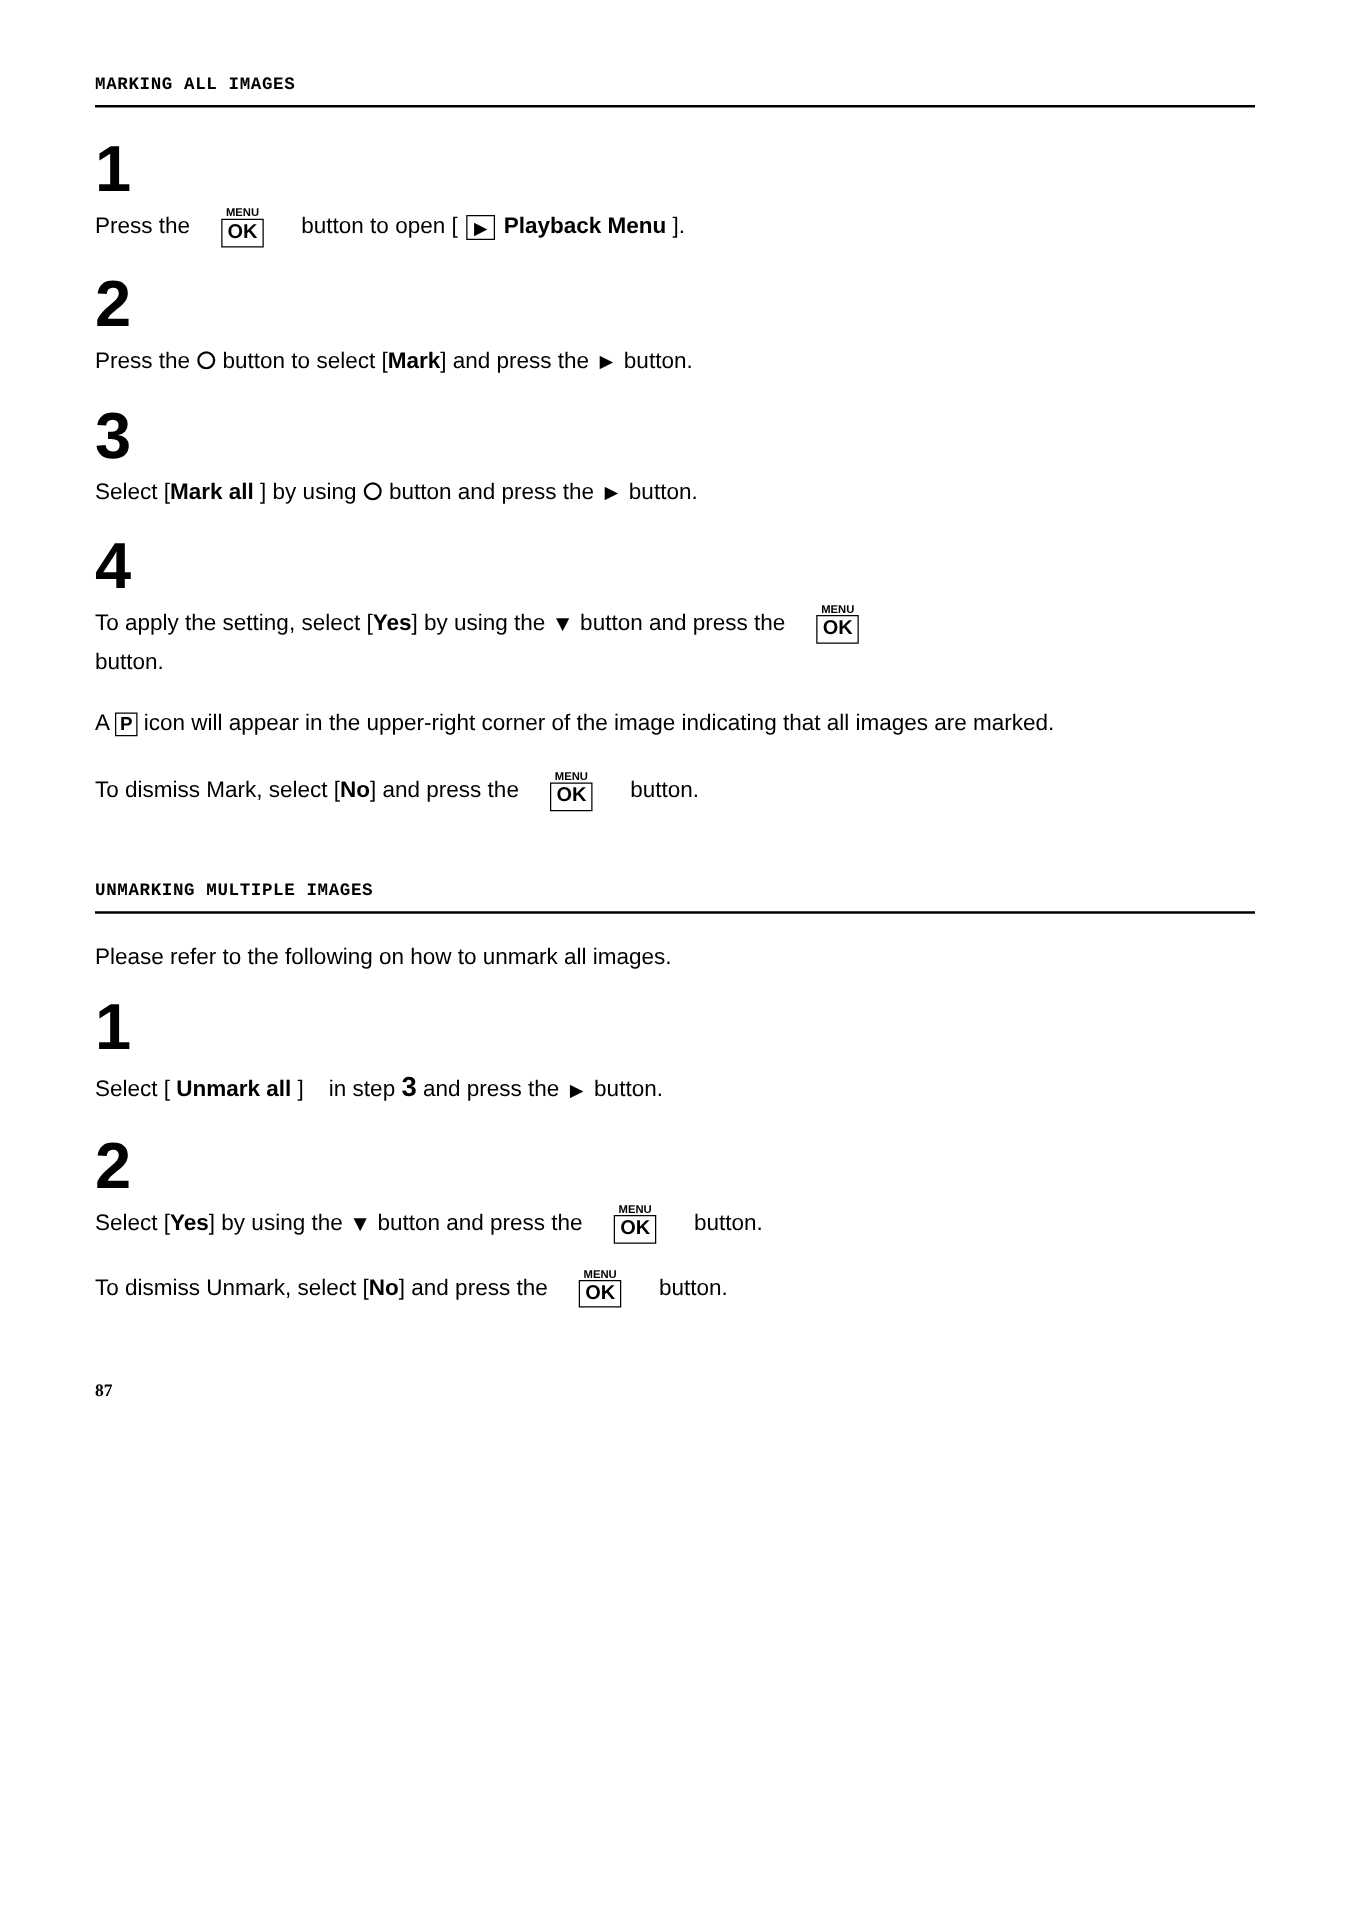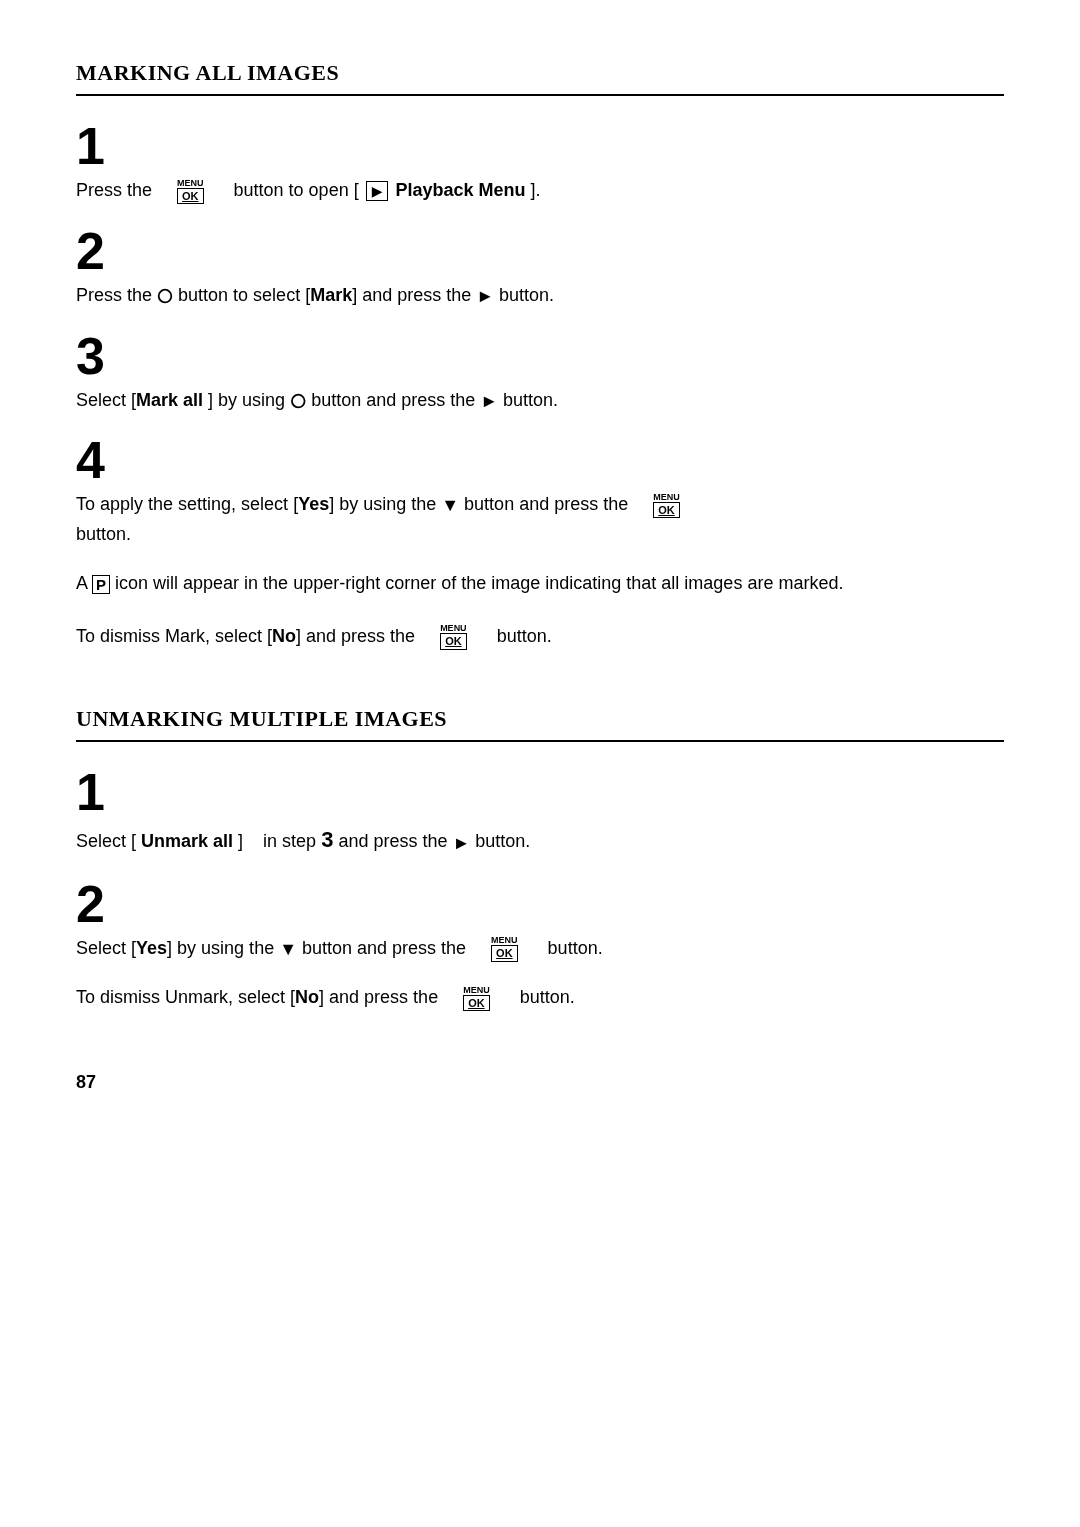--- a/index.html
+++ b/index.html
@@ -17,23 +17,23 @@
       min-height: 1527px;
       padding: 60px 76px 60px 76px;
     }
 
     .page-content {
       max-width: 928px;
     }
 
     
     .section-heading {
-      font-size: 22px;
-      font-weight: bold;
-      font-family: Liberation Serif, serif;
+      font-size: 14px;
+      font-weight: bold;
+      font-family: Liberation Mono, monospace;
       border-bottom: 2px solid #000;
       padding-bottom: 8px;
       margin-bottom: 24px;
       letter-spacing: 0.5px;
     }
 
     
     .step-number {
       font-size: 52px;
       font-weight: 900;
@@ -109,22 +109,22 @@
 
     .dismiss-text {
       font-size: 18px;
       line-height: 1.6;
       font-family: Arial, Helvetica, sans-serif;
       margin-top: 16px;
       margin-bottom: 8px;
     }
 
     .page-number {
-      font-size: 18px;
-      font-family: Liberation Sans, sans-serif;
+      font-size: 14px;
+      font-family: Liberation Serif, serif;
       font-weight: bold;
       margin-top: 60px;
     }
 
     .section-two {
       margin-top: 50px;
     }
 
     .intro-text {
       font-size: 18px;
@@ -141,27 +141,26 @@
       position: relative;
       margin: 0 20px;
     }
     .btn-menu-ok .top {
       font-size: 9px;
       display: block;
       text-align: center;
       line-height: 1;
     }
     .btn-menu-ok .bottom {
-      font-size: 11px;
+      font-size: 16px;
       display: block;
       border: 1.5px solid #000;
       padding: 0 4px;
       text-align: center;
       line-height: 1.3;
-      text-decoration: underline;
     }
 
     .step3-bold {
       font-size: 22px;
       font-weight: 900;
       font-family: Arial, Helvetica, sans-serif;
     }
   </style>
 </head>
 <body>
@@ -207,20 +206,21 @@
     </div>
 
     <div class="dismiss-text">
       To dismiss Mark, select [<strong>No</strong>] and press the <span class="btn-menu-ok"><span class="top">MENU</span><span class="bottom">OK</span></span>&nbsp; button.
     </div>
   </div>
 
   <div class="section-two">
     <div class="section-heading section-gap">UNMARKING MULTIPLE IMAGES</div>
 
+    <div class="intro-text">Please refer to the following on how to unmark all images.</div>
 
     <div class="step-block">
       <div class="step-number">1</div>
       <div class="step-text">
         Select [ <strong>Unmark all</strong> ] &nbsp;&nbsp; in step <span class="step3-bold">3</span> and press the <span class="arrow-right">►</span> button.
       </div>
     </div>
 
     <div class="step-block">
       <div class="step-number">2</div>

